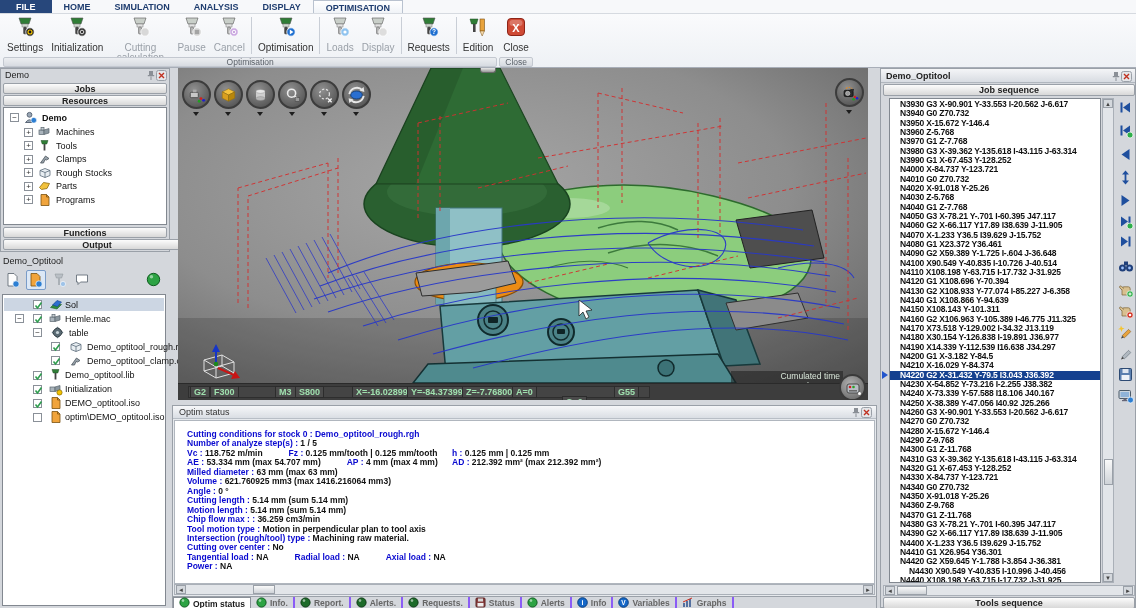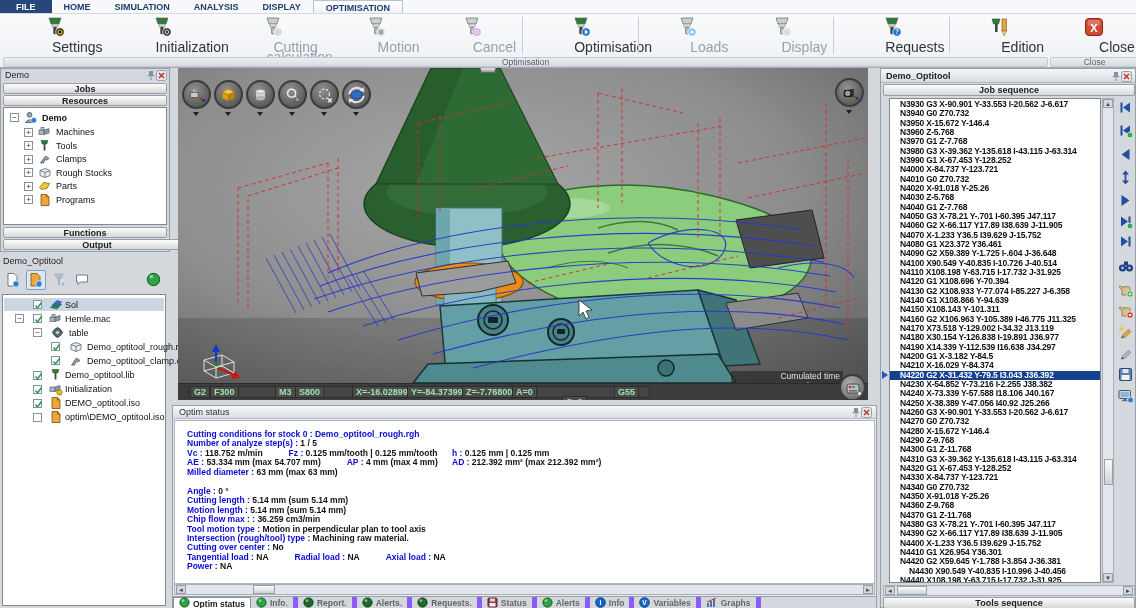--- a/index.html
+++ b/index.html
@@ -14,21 +14,21 @@
   .tabbar{left:0;top:0;width:1136px;height:14px;background:#f7f8fa;border-bottom:1px solid #d6dae0;display:flex;}
   .rtab{padding:0 12px;font-size:9px;font-weight:bold;color:#1e3c6e;line-height:14px;cursor:default;}
   .rtab.file{background:#27477b;color:#fff;padding:0 16px;}
   .rtab.active{background:linear-gradient(#ffffff,#f0f3f7);border:1px solid #b9c2cf;border-bottom:none;}
   .rbody{left:2px;top:15px;height:52px;display:flex;align-items:stretch;}
   .rgroup{display:flex;flex-direction:column;padding:0 1px;}
   .rbtns{display:flex;align-items:flex-start;height:41px;}
   .rglabel{height:10px;margin-top:1px;background:linear-gradient(#eceef1,#d7dbe1);border:1px solid #c3c8d0;
            border-radius:2px;font-size:8.5px;color:#5a6068;text-align:center;line-height:9px;}
   .rbtn{display:flex;flex-direction:column;align-items:center;padding:1px 4px;min-width:30px;cursor:default;}
-  .rbtn .lbl{font-size:14px;color:#333;text-align:center;line-height:9.5px;margin-top:1px;max-width:58px;margin-left:45px;}
+  .rbtn .lbl{font-size:10px;color:#333;text-align:center;line-height:9.5px;margin-top:1px;max-width:58px;}
   .rbtn.dis .lbl{color:#9aa0a8;}
   .rsep{width:1px;background:#c9ced6;margin:2px 2px;align-self:stretch;}
 
   
   .phead{font-size:9px;color:#222;}
   .hbtn{width:11px;height:11px;display:inline-flex;align-items:center;justify-content:center;cursor:default;}
   .gbar{background:linear-gradient(#fcfcfc,#d8d8d8);border:1px solid #9aa0a8;border-radius:2px;
         font-size:9px;font-weight:bold;color:#222;text-align:center;}
   .whitebox{background:#fff;border:1px solid #828890;}
 
@@ -72,21 +72,21 @@
   .oline .l{color:#0a0ad0;}
   .oline .v{color:#111;}
   .oline .g{display:inline-block;width:26px;}
   .oline .r2{position:absolute;left:265px;top:0;white-space:nowrap;}
   .hscroll{position:absolute;height:11px;background:#e2e5e9;border:1px solid #aab0b8;}
   .sarrow{position:absolute;width:10px;height:9px;background:#d4d8dd;border:1px solid #9aa0a8;
           font-size:6px;line-height:9px;text-align:center;color:#444;}
   .sthumb{position:absolute;height:9px;background:linear-gradient(#fafafa,#cfd3d8);border:1px solid #9aa0a8;}
   .btabs{position:absolute;left:0;top:190px;width:703px;height:13px;background:#d4d7dc;border-top:1px solid #9aa0a8;display:flex;}
   .btab{display:flex;align-items:center;padding:0 5px;font-size:8.5px;font-weight:bold;color:#666;
-        border-right:5px solid #8b5cf6;white-space:nowrap;cursor:default;}
+        border-right:2px solid #8b5cf6;white-space:nowrap;cursor:default;}
   .btab.active{background:#fff;color:#1a1a1a;border:1px solid #8a9098;border-bottom:none;}
   .btab svg{margin-right:3px;}
 
   
   .rpanel{left:880px;top:68px;width:256px;height:540px;background:#d4d7dc;border:1px solid #9aa0a8;}
   .rhead{position:absolute;left:0;top:0;width:254px;height:14px;background:linear-gradient(#f4f5f7,#d8dce2);
          border-bottom:1px solid #b0b6be;font-size:9px;font-weight:bold;color:#222;line-height:14px;padding-left:5px;}
   .gcodebox{position:absolute;left:8px;top:29px;width:212px;height:485px;background:#fff;border:1px solid #828890;overflow:hidden;}
   .gline{position:absolute;left:0;width:100%;height:9.33px;font-size:8.5px;font-weight:bold;color:#101010;
          letter-spacing:-0.2px;white-space:nowrap;padding-left:10px;line-height:9.4px;}
@@ -145,21 +145,21 @@
             </div>
             <div class="rbtn dis">
               <div><svg width="22" height="22" viewBox="0 0 22 22">
                   <polygon points="5,2 17,2 15,8 7,8" fill="#c9cfc9" stroke="#555" stroke-width="0.6"></polygon>
     <rect x="8" y="8" width="6" height="3" fill="#e3e3e3" stroke="#777" stroke-width="0.5"></rect>
     <rect x="9.5" y="11" width="3" height="7" rx="1" fill="#b5b5b5" stroke="#555" stroke-width="0.5"></rect>
     <circle cx="16" cy="16" r="4.2" fill="#cfcfcf" stroke="#fff" stroke-width="0.8"></circle>
                   <rect x="14.4" y="14" width="1.2" height="4" fill="#888"></rect>
                   <rect x="16.4" y="14" width="1.2" height="4" fill="#888"></rect>
                 </svg></div>
-              <div class="lbl">Motion</div>
+              <div class="lbl">Pause</div>
             </div>
             <div class="rbtn dis">
               <div><svg width="22" height="22" viewBox="0 0 22 22">
                   <polygon points="5,2 17,2 15,8 7,8" fill="#c9cfc9" stroke="#555" stroke-width="0.6"></polygon>
     <rect x="8" y="8" width="6" height="3" fill="#e3e3e3" stroke="#777" stroke-width="0.5"></rect>
     <rect x="9.5" y="11" width="3" height="7" rx="1" fill="#b5b5b5" stroke="#555" stroke-width="0.5"></rect>
     <circle cx="16" cy="16" r="4.2" fill="#c9a6e0" stroke="#fff" stroke-width="0.8"></circle>
                   <circle cx="16" cy="16" r="1.8" fill="none" stroke="#fff" stroke-width="1"></circle>
                 </svg></div>
               <div class="lbl">Cancel</div>
@@ -695,20 +695,21 @@
             <path d="M3 3 L8 8 M8 3 L3 8" stroke="#c03020" stroke-width="1.4"></path>
           </svg>
         </span>
     </div>
     <div class="optimbody" id="optimbody">
         <div class="oline" style="top: 8px;"><span class="l">Cutting conditions for stock 0 : Demo_optitool_rough.rgh</span></div>
         <div class="oline" style="top: 17.45px;"><span class="l">Number of analyze step(s) : </span><span class="v">1 / 5</span></div>
         <div class="oline" style="top: 26.9px;"><span class="l">Vc : </span><span class="v">118.752 m/min</span><span class="g"></span><span class="l">Fz : </span><span class="v">0.125 mm/tooth | 0.125 mm/tooth</span><span class="r2"><span class="l">h : </span><span class="v">0.125 mm | 0.125 mm</span></span></div>
         <div class="oline" style="top: 36.35px;"><span class="l">AE : </span><span class="v">53.334 mm (max 54.707 mm)</span><span class="g"></span><span class="l">AP : </span><span class="v">4 mm (max 4 mm)</span><span class="r2"><span class="l">AD : </span><span class="v">212.392 mm² (max 212.392 mm²)</span></span></div>
         <div class="oline" style="top: 45.8px;"><span class="l">Milled diameter : </span><span class="v">63 mm (max 63 mm)</span></div>
+        <div class="oline" style="top: 55.25px;"><span class="l">Volume : </span><span class="v">621.760925 mm3 (max 1416.216064 mm3)</span></div>
         <div class="oline" style="top: 64.7px;"><span class="l">Angle : </span><span class="v">0 °</span></div>
         <div class="oline" style="top: 74.15px;"><span class="l">Cutting length : </span><span class="v">5.14 mm (sum 5.14 mm)</span></div>
         <div class="oline" style="top: 83.6px;"><span class="l">Motion length : </span><span class="v">5.14 mm (sum 5.14 mm)</span></div>
         <div class="oline" style="top: 93.05px;"><span class="l">Chip flow max : : </span><span class="v">36.259 cm3/min</span></div>
         <div class="oline" style="top: 102.5px;"><span class="l">Tool motion type : </span><span class="v">Motion in perpendicular plan to tool axis</span></div>
         <div class="oline" style="top: 111.95px;"><span class="l">Intersection (rough/tool) type : </span><span class="v">Machining raw material.</span></div>
         <div class="oline" style="top: 121.4px;"><span class="l">Cutting over center : </span><span class="v">No</span></div>
         <div class="oline" style="top: 130.85px;"><span class="l">Tangential load : </span><span class="v">NA</span><span class="g"></span><span class="l">Radial load : </span><span class="v">NA</span><span class="g"></span><span class="l">Axial load : </span><span class="v">NA</span></div>
         <div class="oline" style="top: 140.3px;"><span class="l">Power : </span><span class="v">NA</span></div>
       </div>

